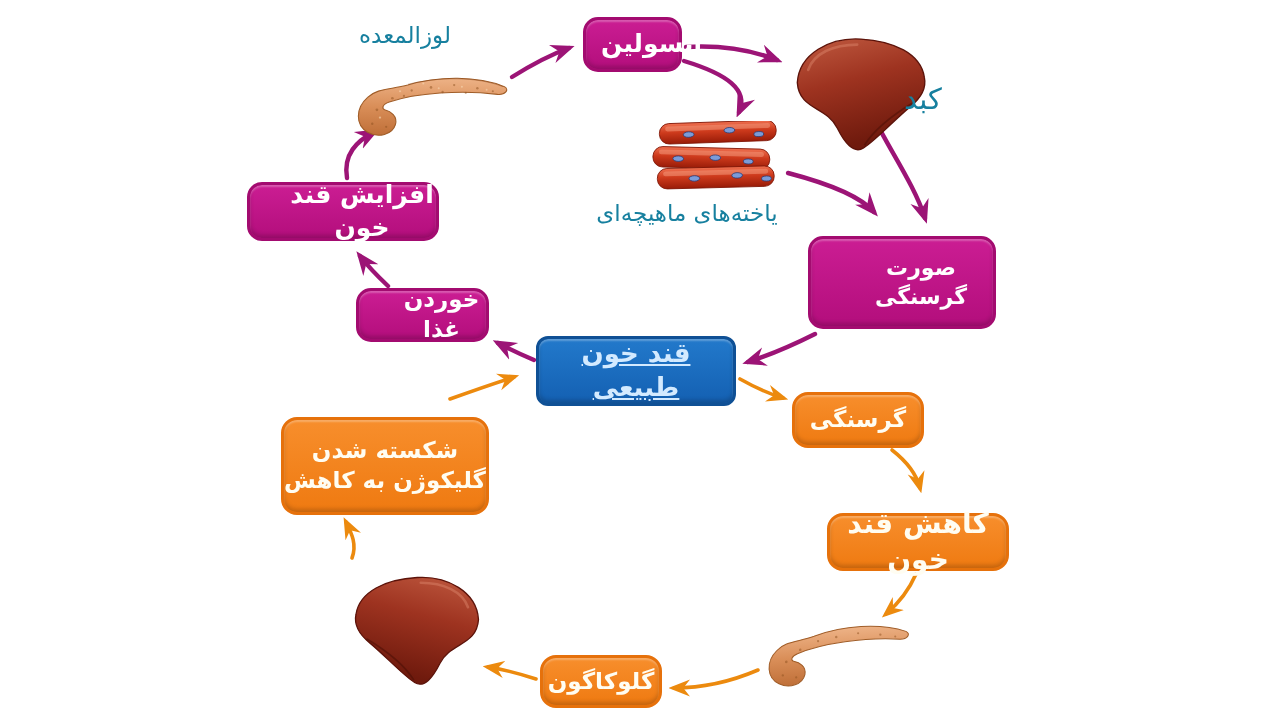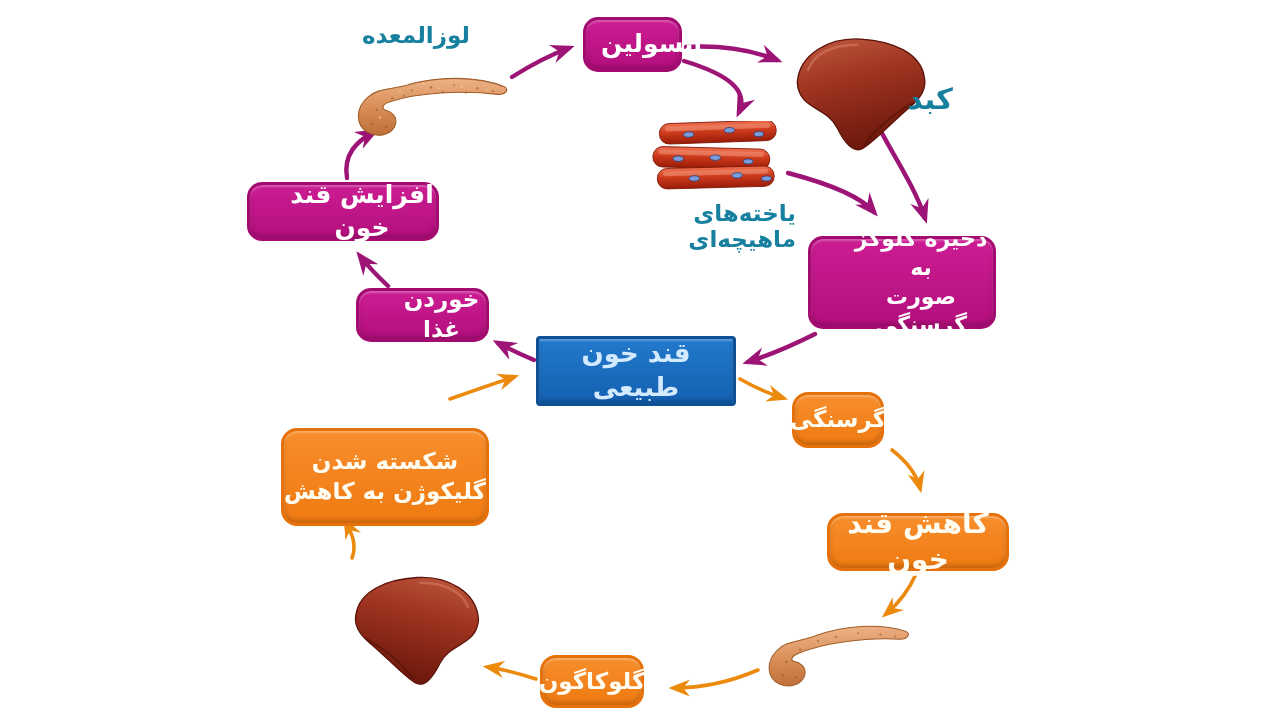--- a/index.html
+++ b/index.html
@@ -7,22 +7,22 @@
           font-family:"DejaVu Sans",sans-serif;}
   .layer{position:absolute;left:0;top:0;width:1270px;height:720px;pointer-events:none;}
   .node{position:absolute;display:flex;flex-direction:column;align-items:center;justify-content:center;
         text-align:center;font-weight:bold;direction:rtl;line-height:1.3;box-sizing:border-box;
         box-shadow:inset 0 2px 2px rgba(255,255,255,.28), inset 0 -3px 4px rgba(0,0,0,.18);}
   .magenta{background:linear-gradient(180deg,#cb1d93,#b30e7c);border:3px solid #a30b70;
            border-radius:15px;color:#ffffff;padding-left:38px;}
   .orange{background:linear-gradient(180deg,#f78e2c,#ef7a11);border:3px solid #e6710b;
           border-radius:16px;color:#fffdf2;}
   .blue{background:linear-gradient(180deg,#2279cb,#1460b2);border:3px solid #0f5095;
-        border-radius:4px;color:#d3eaff;}
-  .olabel{position:absolute;direction:rtl;color:#17809f;font-weight:700;}
+        border-radius:12px;color:#d3eaff;text-decoration:underline;}
+  .olabel{position:absolute;direction:rtl;text-align:center;color:#17809f;font-weight:400;}
   .organ{position:absolute;}
 </style>
 </head>
 <body>
 
 <div id="canvas">
 
   <svg class="layer" viewBox="0 0 1270 720" aria-hidden="true">
     <defs>
       <marker id="ah-m" viewBox="0 0 10 8" refX="7.5" refY="4" markerWidth="5.4" markerHeight="5.4" orient="auto">
@@ -161,41 +161,40 @@
 
   <div class="olabel" style="left:340px;top:22px;width:130px;font-size:23px">لوزالمعده</div>
   <div class="olabel" style="left:893px;top:82px;width:60px;font-size:29px">کبد</div>
   <div class="olabel" style="left:578px;top:200px;width:218px;font-size:23px">یاخته‌های ماهیچه‌ای</div>
 
   <div class="node magenta" style="left:583px;top:17px;width:99px;height:55px;font-size:25px">
     <span>انسولین</span>
   </div>
 
   <div class="node magenta" style="left:808px;top:236px;width:188px;height:93px;font-size:22px">
-    <span>ذخیره گلوکز به</span>
     <span>صورت گرسنگی</span>
   </div>
 
   <div class="node blue" style="left:536px;top:336px;width:200px;height:70px;font-size:26px">
     <span>قند خون طبیعی</span>
   </div>
 
-  <div class="node orange" style="left:792px;top:392px;width:92px;height:56px;font-size:23px">
+  <div class="node orange" style="left:792px;top:392px;width:132px;height:56px;font-size:23px">
     <span>گرسنگی</span>
   </div>
 
   <div class="node orange" style="left:827px;top:513px;width:182px;height:58px;font-size:28px">
     <span>کاهش قند خون</span>
   </div>
 
-  <div class="node orange" style="left:540px;top:655px;width:104px;height:53px;font-size:23px">
+  <div class="node orange" style="left:540px;top:655px;width:122px;height:53px;font-size:23px">
     <span>گلوکاگون</span>
   </div>
 
-  <div class="node orange" style="left:281px;top:428px;width:208px;height:98px;font-size:23px">
+  <div class="node orange" style="left:281px;top:417px;width:208px;height:98px;font-size:23px">
     <span>شکسته شدن</span>
     <span>گلیکوژن به کاهش</span>
   </div>
 
   <div class="node magenta" style="left:356px;top:288px;width:133px;height:54px;font-size:23px">
     <span>خوردن غذا</span>
   </div>
 
   <div class="node magenta" style="left:247px;top:182px;width:192px;height:59px;font-size:25px">
     <span>افزایش قند خون</span>

